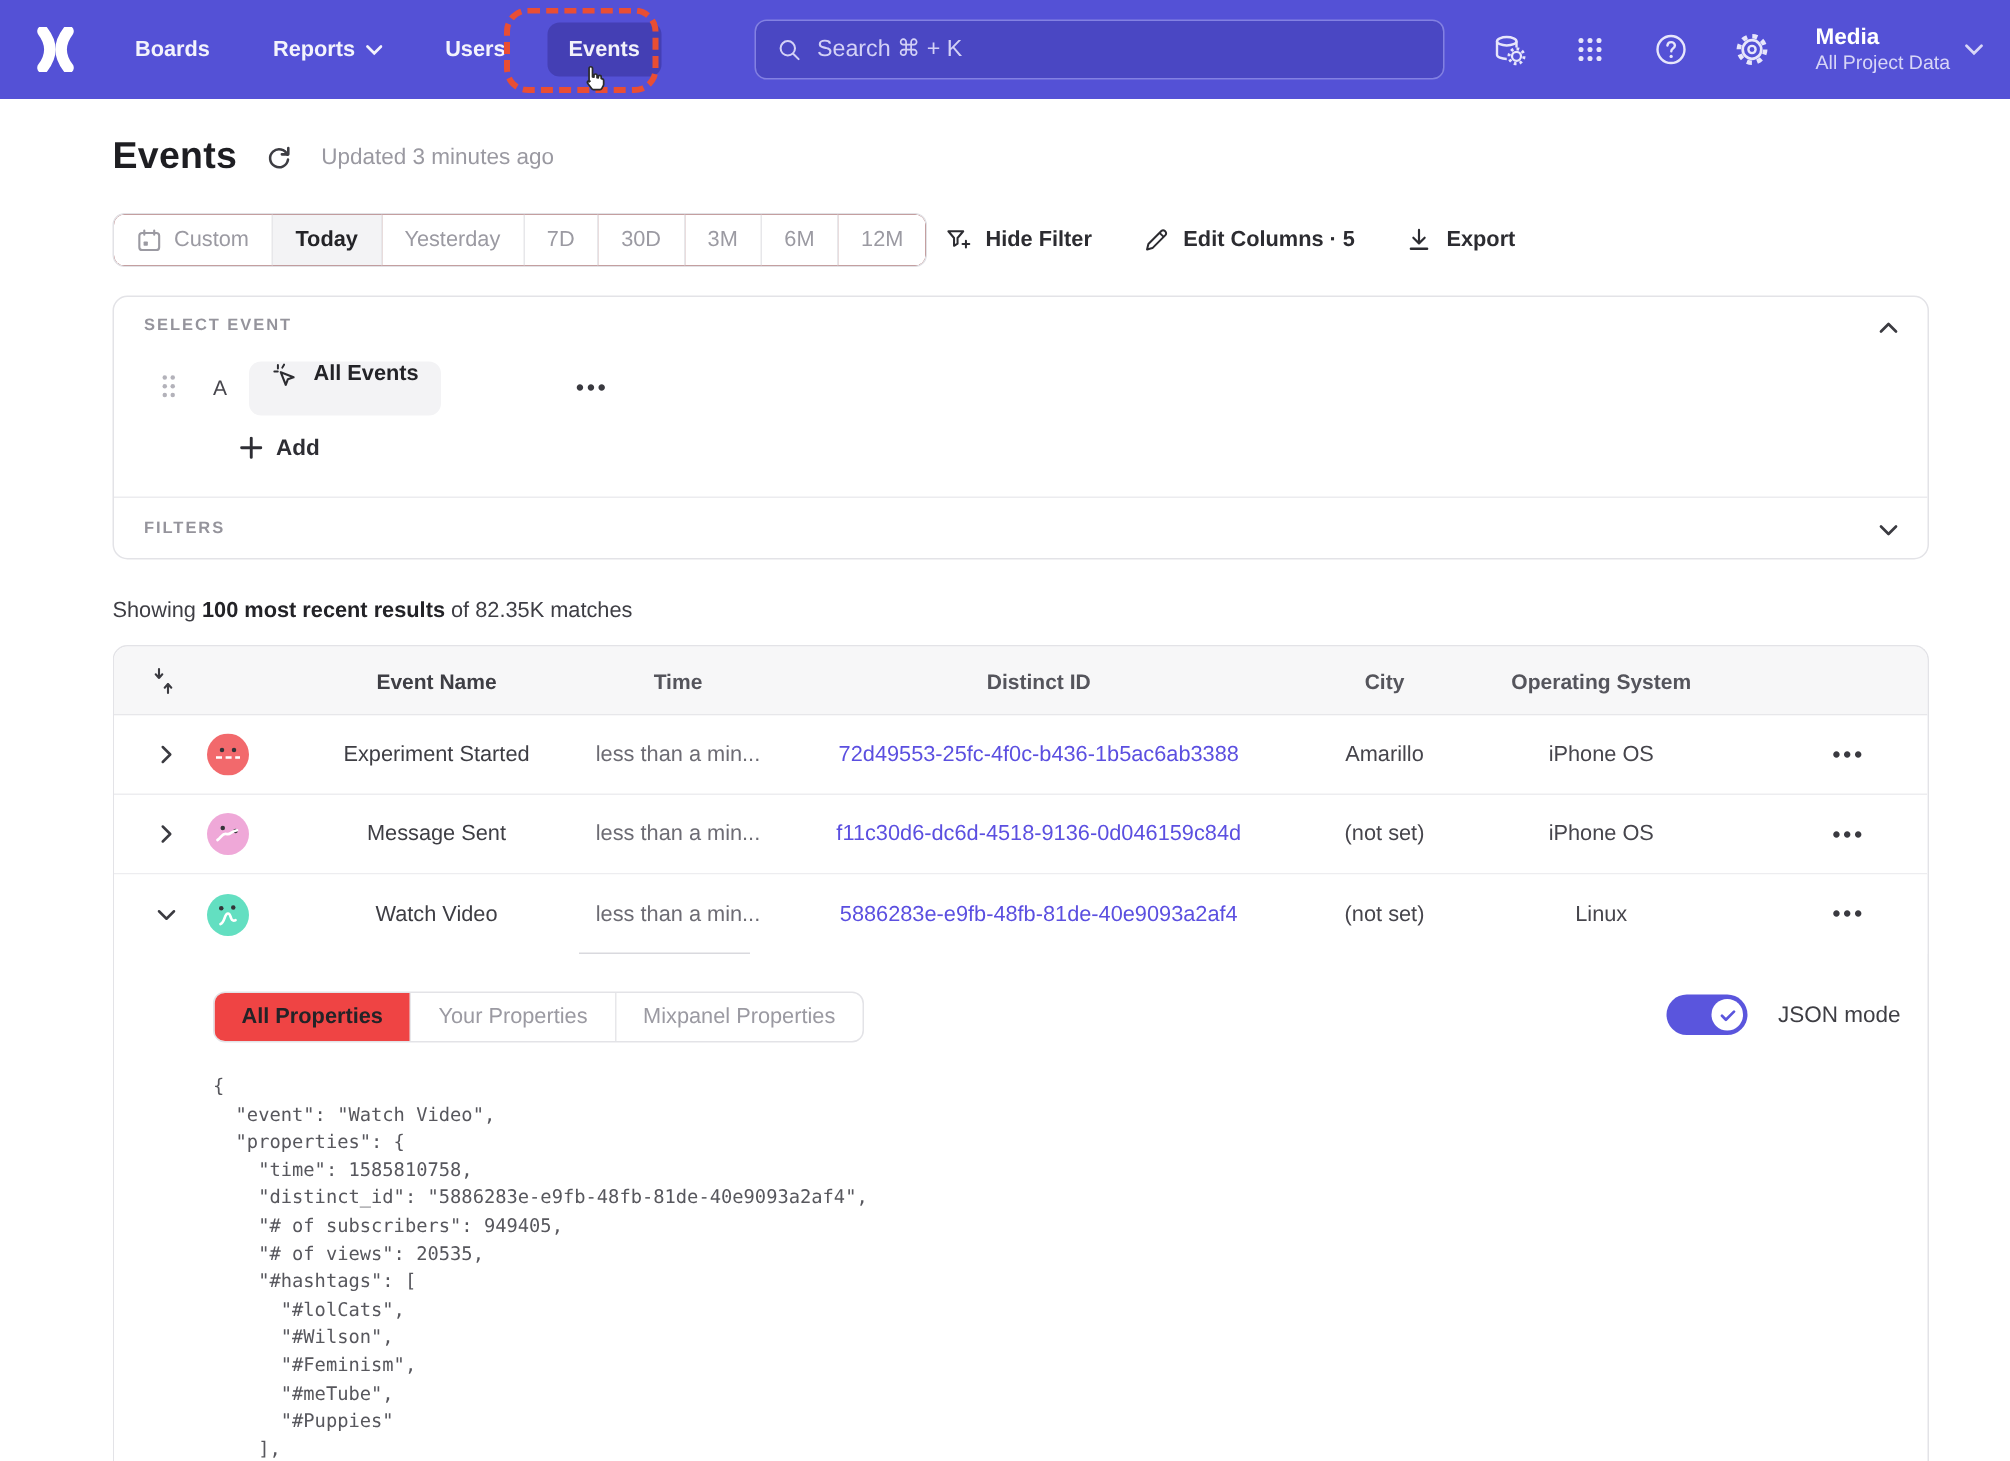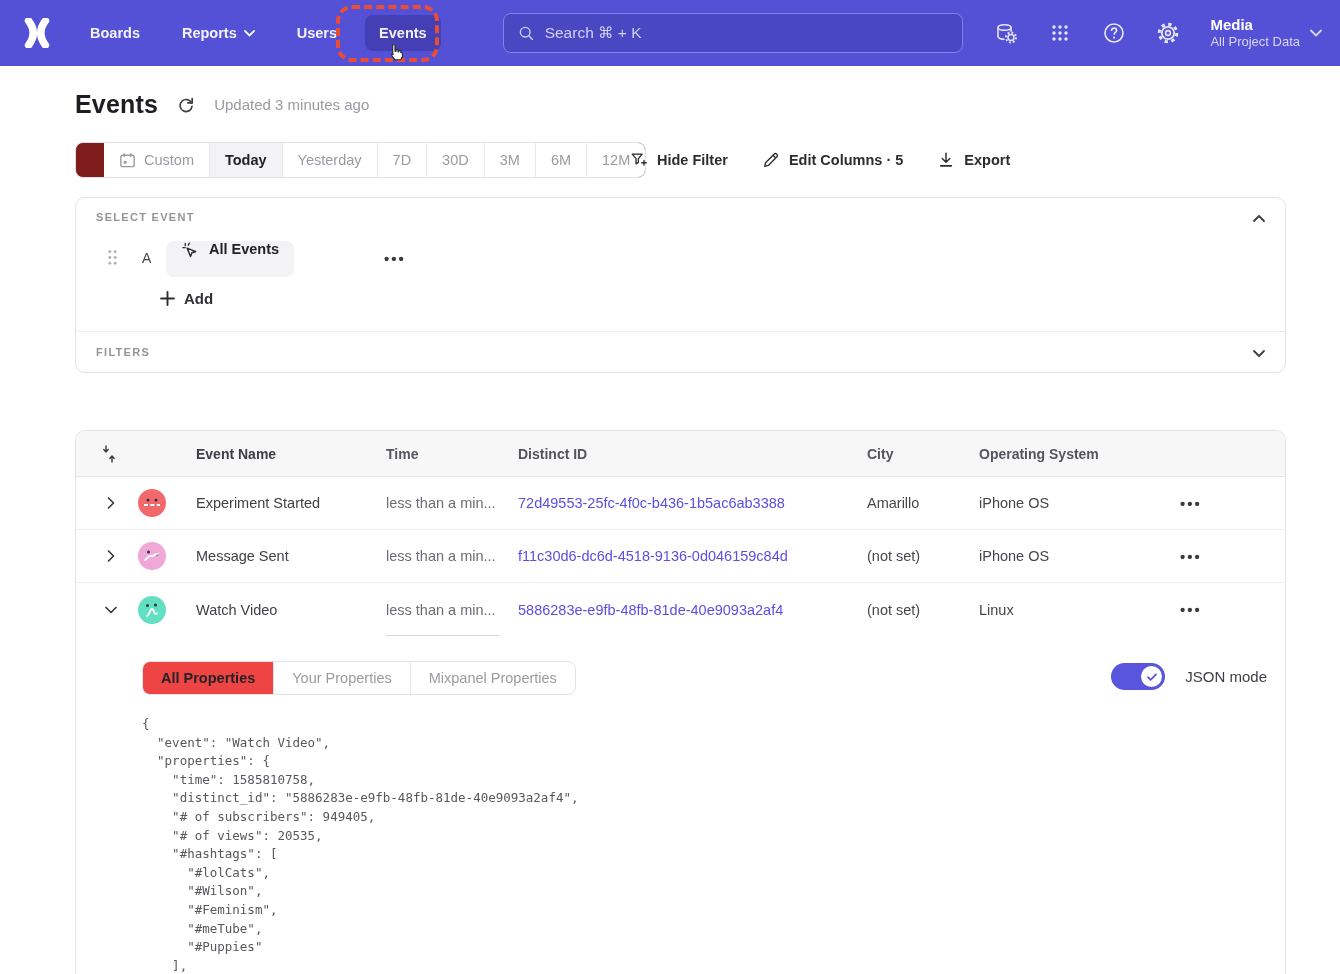--- a/index.html
+++ b/index.html
@@ -37,21 +37,21 @@
 
   
   .page-head { position:absolute; left:75px; top:90px; display:flex;
     align-items:center; gap:18px; }
   .page-title { font-size:25px; font-weight:700; color:#1e1e22; letter-spacing:.2px; }
   .refresh { width:20px; height:20px; color:#3d3d43; cursor:pointer; }
   .updated { font-size:15px; color:#9a99a1; }
 
   
   .seg { position:absolute; left:75px; top:142px; height:36px; display:flex;
-    border:1px solid #e2e2e6; border-radius:8px; overflow:hidden; background:#7f1d1d;padding-left:28px; }
+    border:1px solid #e2e2e6; border-radius:8px; overflow:hidden; background:#7f1d1d; }
   .seg .s { display:flex; align-items:center; gap:8px; padding:0 15px;
     font-size:14.5px; color:#9b9aa2; border-right:1px solid #e7e7ea; cursor:pointer;
     background:#fff; white-space:nowrap; }
   .seg .s:last-child { border-right:none; }
   .seg .s.sel { background:#f3f3f5; color:#232327; font-weight:700; }
   .cal-ic { width:17px; height:17px; color:#9b9aa2; }
 
   .toolbar { position:absolute; left:630px; top:142px; width:656px; height:36px;
     display:flex; align-items:center; }
   .tbtn { display:flex; align-items:center; gap:9px; font-size:14.5px;
@@ -95,21 +95,21 @@
   .summary { position:absolute; left:75px; top:399px; font-size:14.5px;
     color:#3e3e44; }
   .summary b { color:#232327; }
 
   
   .tcard { position:absolute; left:75px; top:430px; width:1211px; height:600px;
     border:1px solid #e3e3e7; border-radius:10px 10px 0 0; border-bottom:none;
     background:#fff; overflow:hidden; }
   .tgrid { display:grid;
     grid-template-columns:46px 50px 214px 132px 349px 112px 177px 1fr;
-    align-items:center; }
+    align-items:center;text-align:center; }
   .thead { height:46px; background:#f7f7f8; border-bottom:1px solid #e7e7ea;
     color:#55555c; font-size:14px; font-weight:600; }
   .trow { height:53px; border-bottom:1px solid #ededf0; font-size:14.5px;
     color:#46454c; background:#fff; }
   .trow:nth-child(4) { border-bottom:none; }
   .sort-ic { width:14px; height:20px; margin-left:26px; color:#3b3b41;
     cursor:pointer; }
   .expand { width:14px; height:14px; margin-left:28px; color:#3b3b41;
     cursor:pointer; }
   .avatar { width:28px; height:28px; margin-left:16px; }
@@ -304,20 +304,21 @@
 
     <div class="qdivider"></div>
     <div class="filters-row">
       <div class="qlabel" style="top:15px">FILTERS</div>
       <svg class="chev-btn" style="top:14px" viewBox="0 0 16 16">
         <path d="M3 6l5 5 5-5" fill="none" stroke="currentColor" stroke-width="1.8" stroke-linecap="round" stroke-linejoin="round"></path>
       </svg>
     </div>
   </div>
 
+  <div class="summary"><span>Showing </span><b>100 most recent results</b><span> of 82.35K matches</span></div>
 
   <div class="tcard">
 
     <div class="tgrid thead">
       <svg class="sort-ic" viewBox="0 0 14 20">
         <path d="M4 2v6M1.8 5.5L4 8l2.2-2.5" fill="none" stroke="currentColor" stroke-width="1.4" stroke-linecap="round" stroke-linejoin="round"></path>
         <path d="M10 18v-6M7.8 14.5L10 12l2.2 2.5" fill="none" stroke="currentColor" stroke-width="1.4" stroke-linecap="round" stroke-linejoin="round"></path>
       </svg>
       <div></div>
       <div class="cell-name">Event Name</div>

